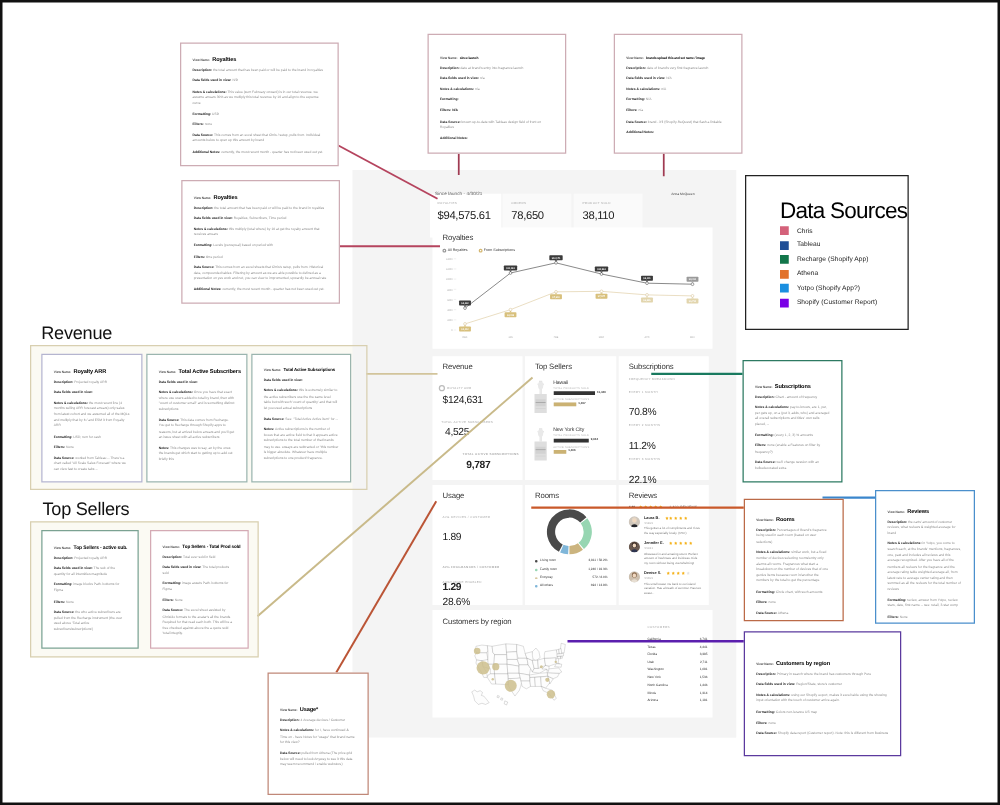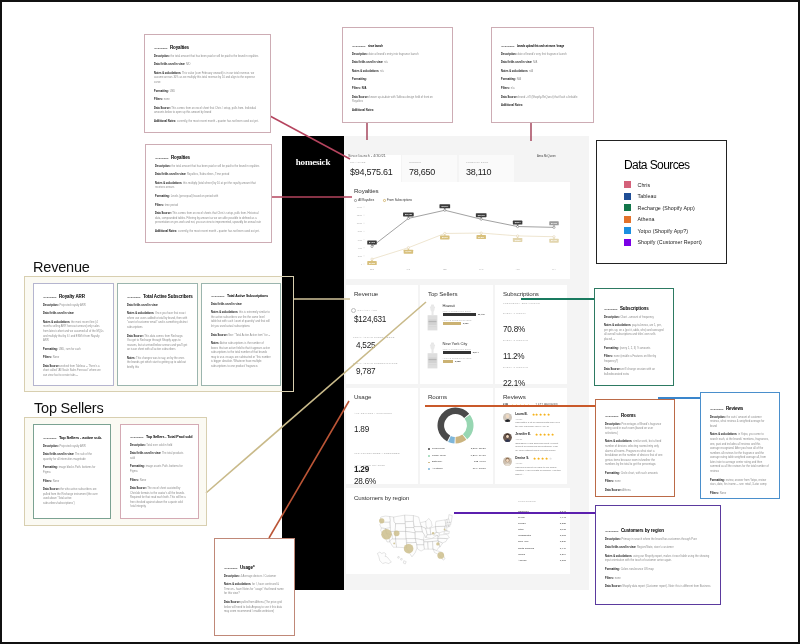--- a/index.html
+++ b/index.html
@@ -75,21 +75,21 @@
   .rvdate{font-size:2.2px;color:#aaa;margin-top:1.4px;line-height:1;}
   .rvtext{font-size:2.4px;color:#777;line-height:1.62;margin-top:1.6px;}
   .stars{display:inline-flex;margin-left:4px;align-items:center;}
   .star{width:3.2px;height:3.2px;margin-right:0.7px;display:block;}
   
   #regiontable{position:absolute;left:172px;top:12px;width:48px;}
   .rgrow{display:flex;justify-content:space-between;font-size:2.5px;color:#333;margin-bottom:3.6px;line-height:1;}
   #mapwrap{position:absolute;left:14px;top:14px;}
   
   #legendbox{position:absolute;left:594px;top:138px;width:131px;height:124px;border:1.6px solid #222;background:#fff;box-sizing:border-box;}
-  #legendttl{font-size:12px;color:#000;letter-spacing:-0.6px;position:absolute;left:27px;top:17px;font-weight:500;}
+  #legendttl{font-size:18px;color:#000;letter-spacing:-0.6px;position:absolute;left:27px;top:17px;font-weight:500;}
   #legendlist{position:absolute;left:27px;top:40px;width:100px;}
   .lgrow{display:flex;align-items:center;margin-bottom:4.6px;}
   .lgsw{width:7px;height:7px;margin-right:6.5px;flex:0 0 auto;}
   .lgtx{font-size:5.3px;color:#222;letter-spacing:0.05px;}
 </style>
 </head>
 <body>
 
 <div id="page">
   <div id="notes-layer">
@@ -259,23 +259,20 @@
           <span class="lgtx">Yotpo (Shopify App?)</span>
         </div>
         <div class="lgrow">
           <span class="lgsw" style="background:#7a00e6"></span>
           <span class="lgtx">Shopify (Customer Report)</span>
         </div>
       </div>
   </div>
 
   <div id="dash">
-    <div id="sidebar">
-      <div id="logo">homesick</div>
-    </div>
     <div id="content">
       <div class="abs" style="left:4px;top:8px;z-index:3;position:absolute;">
         <span class="since">Since launch - 4/30/21</span>
       </div>
       <div class="abs" style="left:193px;top:8px;z-index:3;position:absolute;">
         <span class="uname">Anna McQueen</span>
       </div>
 
       <div class="card kpi" style="left:0px;top:19px;width:57px;height:35px;">
         <div class="kpi-lbl">ROYALTIES</div>
@@ -410,21 +407,21 @@
           <div class="kpi-lbl ic">
               <span class="infoi"></span>
               <span>ROYALTY ARR</span>
             </div>
           <div class="kpi-val sm">$124,631</div>
         </div>
         <div style="position:absolute;left:7px;top:51px;">
           <div class="kpi-lbl">TOTAL ACTIVE SUBSCRIBERS</div>
           <div class="kpi-val sm">4,525</div>
         </div>
-        <div style="position:absolute;left:7px;top:77px;">
+        <div style="position:absolute;left:24px;top:77px;font-weight:bold;">
           <div class="kpi-lbl">TOTAL ACTIVE SUBSCRIPTIONS</div>
           <div class="kpi-val sm">9,787</div>
         </div>
       </div>
 
       <div class="card" style="left:76px;top:149px;width:73px;height:99px;">
         <div class="cardttl" style="position:absolute;left:8px;top:5px;">Top Sellers</div>
         <div id="ts-list">
             <div class="tsrow" style="left: 7px; top: 19px; width: 64px;">
               <div class="tsimg"><svg width="11" height="27" viewBox="0 0 11 27">

